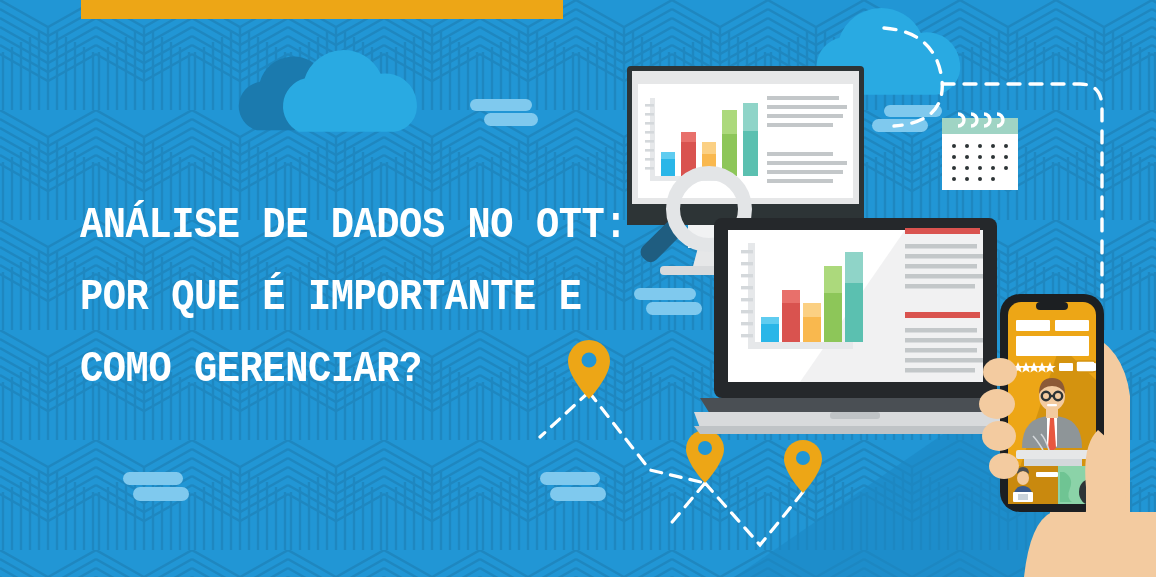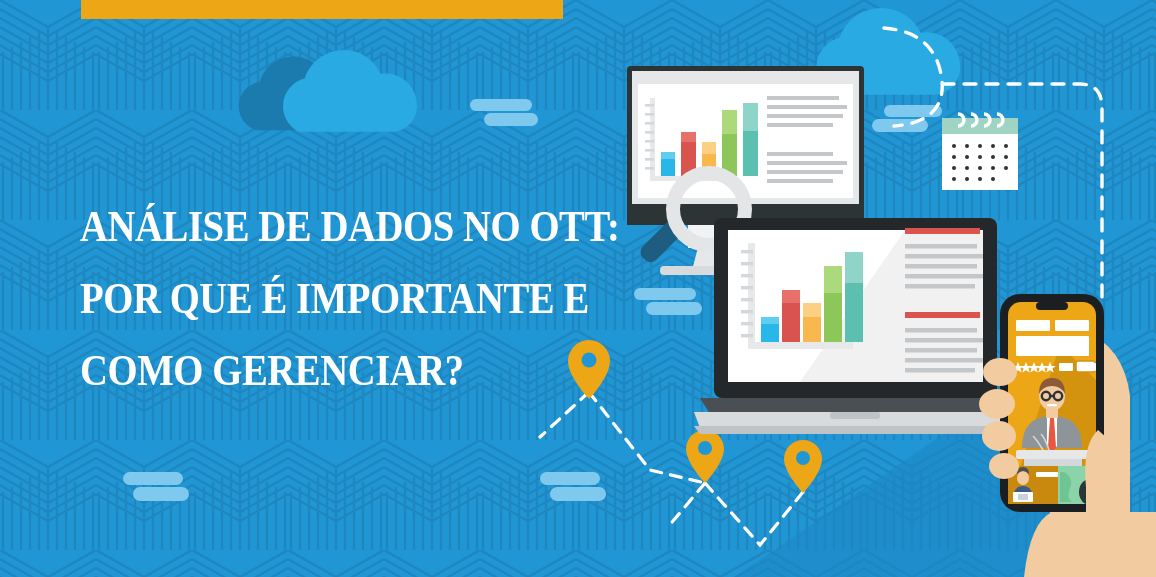--- a/index.html
+++ b/index.html
@@ -1,19 +1,19 @@
 <!DOCTYPE html>
 <html><head>
 <meta charset="utf-8">
 <style>
   html,body{margin:0;padding:0;background:#fff;}
   #stage{
     position:relative;width:1156px;height:577px;overflow:hidden;
     background:#2196D5;
-    font-family:Liberation Serif, serif;
+    font-family:Liberation Mono, monospace;
   }
   
   #bgpattern{position:absolute;inset:0;opacity:1;}
   
   .topbar{
     position:absolute;left:81px;top:0;width:482px;height:19px;
     background:#EDA616;
   }
   
   .headline{

